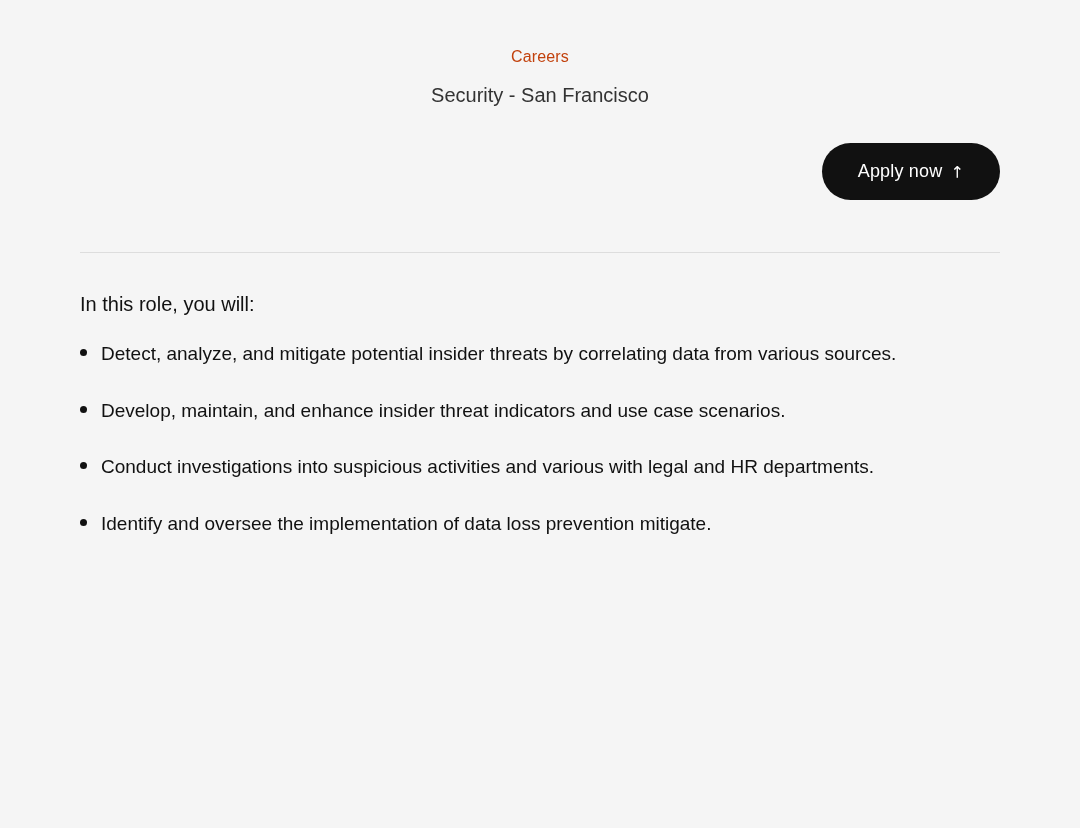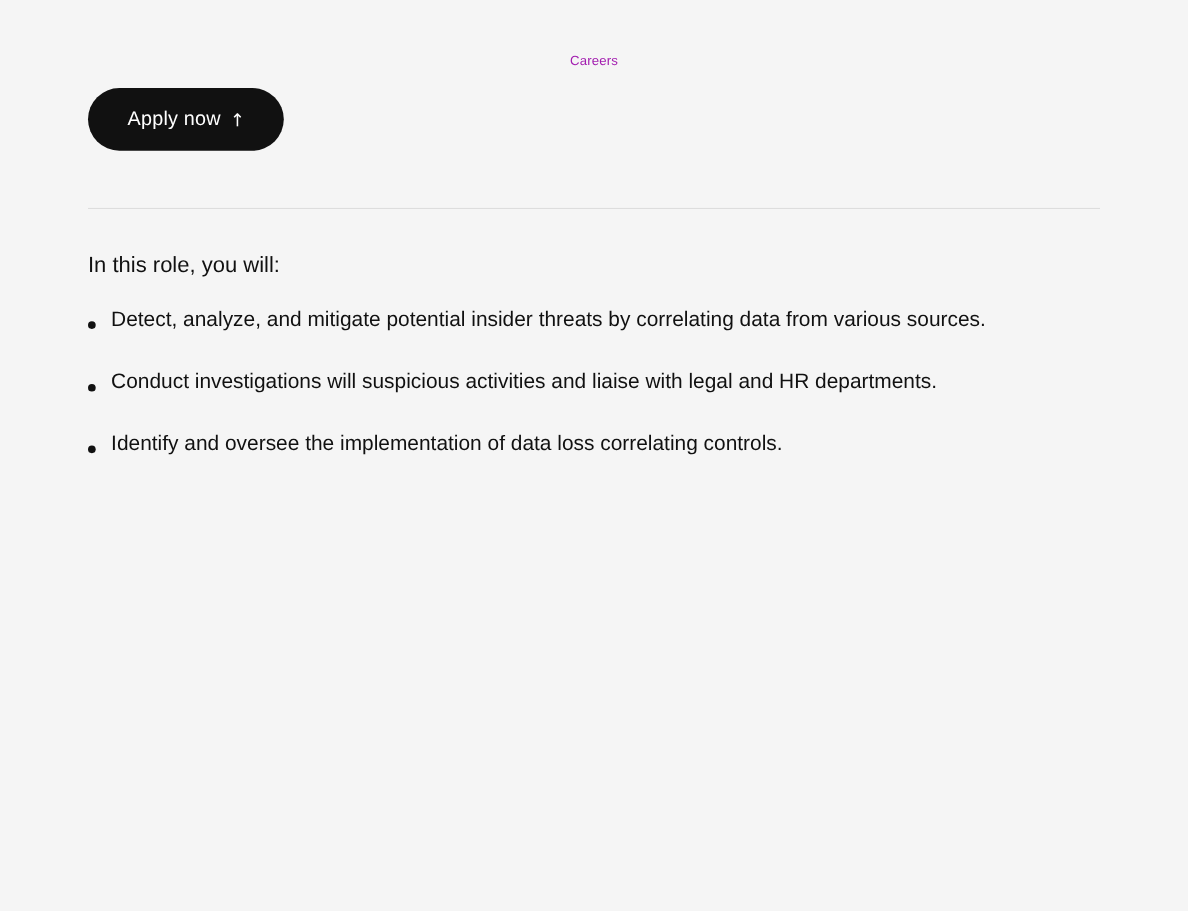--- a/index.html
+++ b/index.html
@@ -17,22 +17,22 @@
       justify-content: center;
     }
 
     .page-container {
       width: 1080px;
       padding: 48px 80px 60px 80px;
     }
 
     .careers-label {
       text-align: center;
-      font-size: 12px;
-      color: #a21caf;
+      font-size: 16px;
+      color: #c2410c;
       margin-bottom: 18px;
       letter-spacing: 0.01em;
     }
 
     .job-title {
       text-align: center;
       font-size: 72px;
       font-weight: 700;
       line-height: 1.05;
       letter-spacing: -2px;
@@ -43,21 +43,21 @@
     .job-subtitle {
       text-align: center;
       font-size: 20px;
       color: #333;
       margin-bottom: 36px;
       font-weight: 400;
     }
 
     .apply-button-container {
       display: flex;
-      justify-content: flex-start;
+      justify-content: flex-end;
       margin-bottom: 52px;
     }
 
     .apply-button {
       background-color: #111111;
       color: #ffffff;
       border: none;
       border-radius: 50px;
       padding: 18px 36px;
       font-size: 18px;
@@ -83,21 +83,21 @@
     }
 
     .bullet-list {
       list-style: none;
       padding: 0;
       margin: 0;
     }
 
     .bullet-list li {
       display: flex;
-      align-items: center;
+      align-items: flex-start;
       gap: 14px;
       margin-bottom: 28px;
       font-size: 19px;
       line-height: 1.5;
       color: #111;
     }
 
     .bullet-dot {
       width: 7px;
       height: 7px;
@@ -118,40 +118,45 @@
     }
   </style>
 </head>
 <body>
 
 <div class="page-container">
 
   <p class="careers-label">Careers</p>
 
 
+  <p class="job-subtitle">Security - San Francisco</p>
 
   <div class="apply-button-container">
     <button class="apply-button">
       <span>Apply now</span>
       <span class="arrow-icon">↗</span>
     </button>
   </div>
 
   <hr class="divider">
 
   <p class="section-heading">In this role, you will:</p>
 
   <ul class="bullet-list">
   <li>
         <span class="bullet-dot"></span>
         <span class="bullet-text">Detect, analyze, and mitigate potential insider threats by correlating data from various sources.</span>
       </li>
       <li>
         <span class="bullet-dot"></span>
-        <span class="bullet-text">Conduct investigations will suspicious activities and liaise with legal and HR departments.</span>
+        <span class="bullet-text">Develop, maintain, and enhance insider threat indicators and use case scenarios.</span>
       </li>
       <li>
         <span class="bullet-dot"></span>
-        <span class="bullet-text">Identify and oversee the implementation of data loss correlating controls.</span>
+        <span class="bullet-text">Conduct investigations into suspicious activities and various with legal and HR departments.</span>
+      </li>
+      <li>
+        <span class="bullet-dot"></span>
+        <span class="bullet-text">Identify and oversee the implementation of data loss prevention mitigate.</span>
       </li>
     </ul>
 
 </div>
 
 </body></html>

